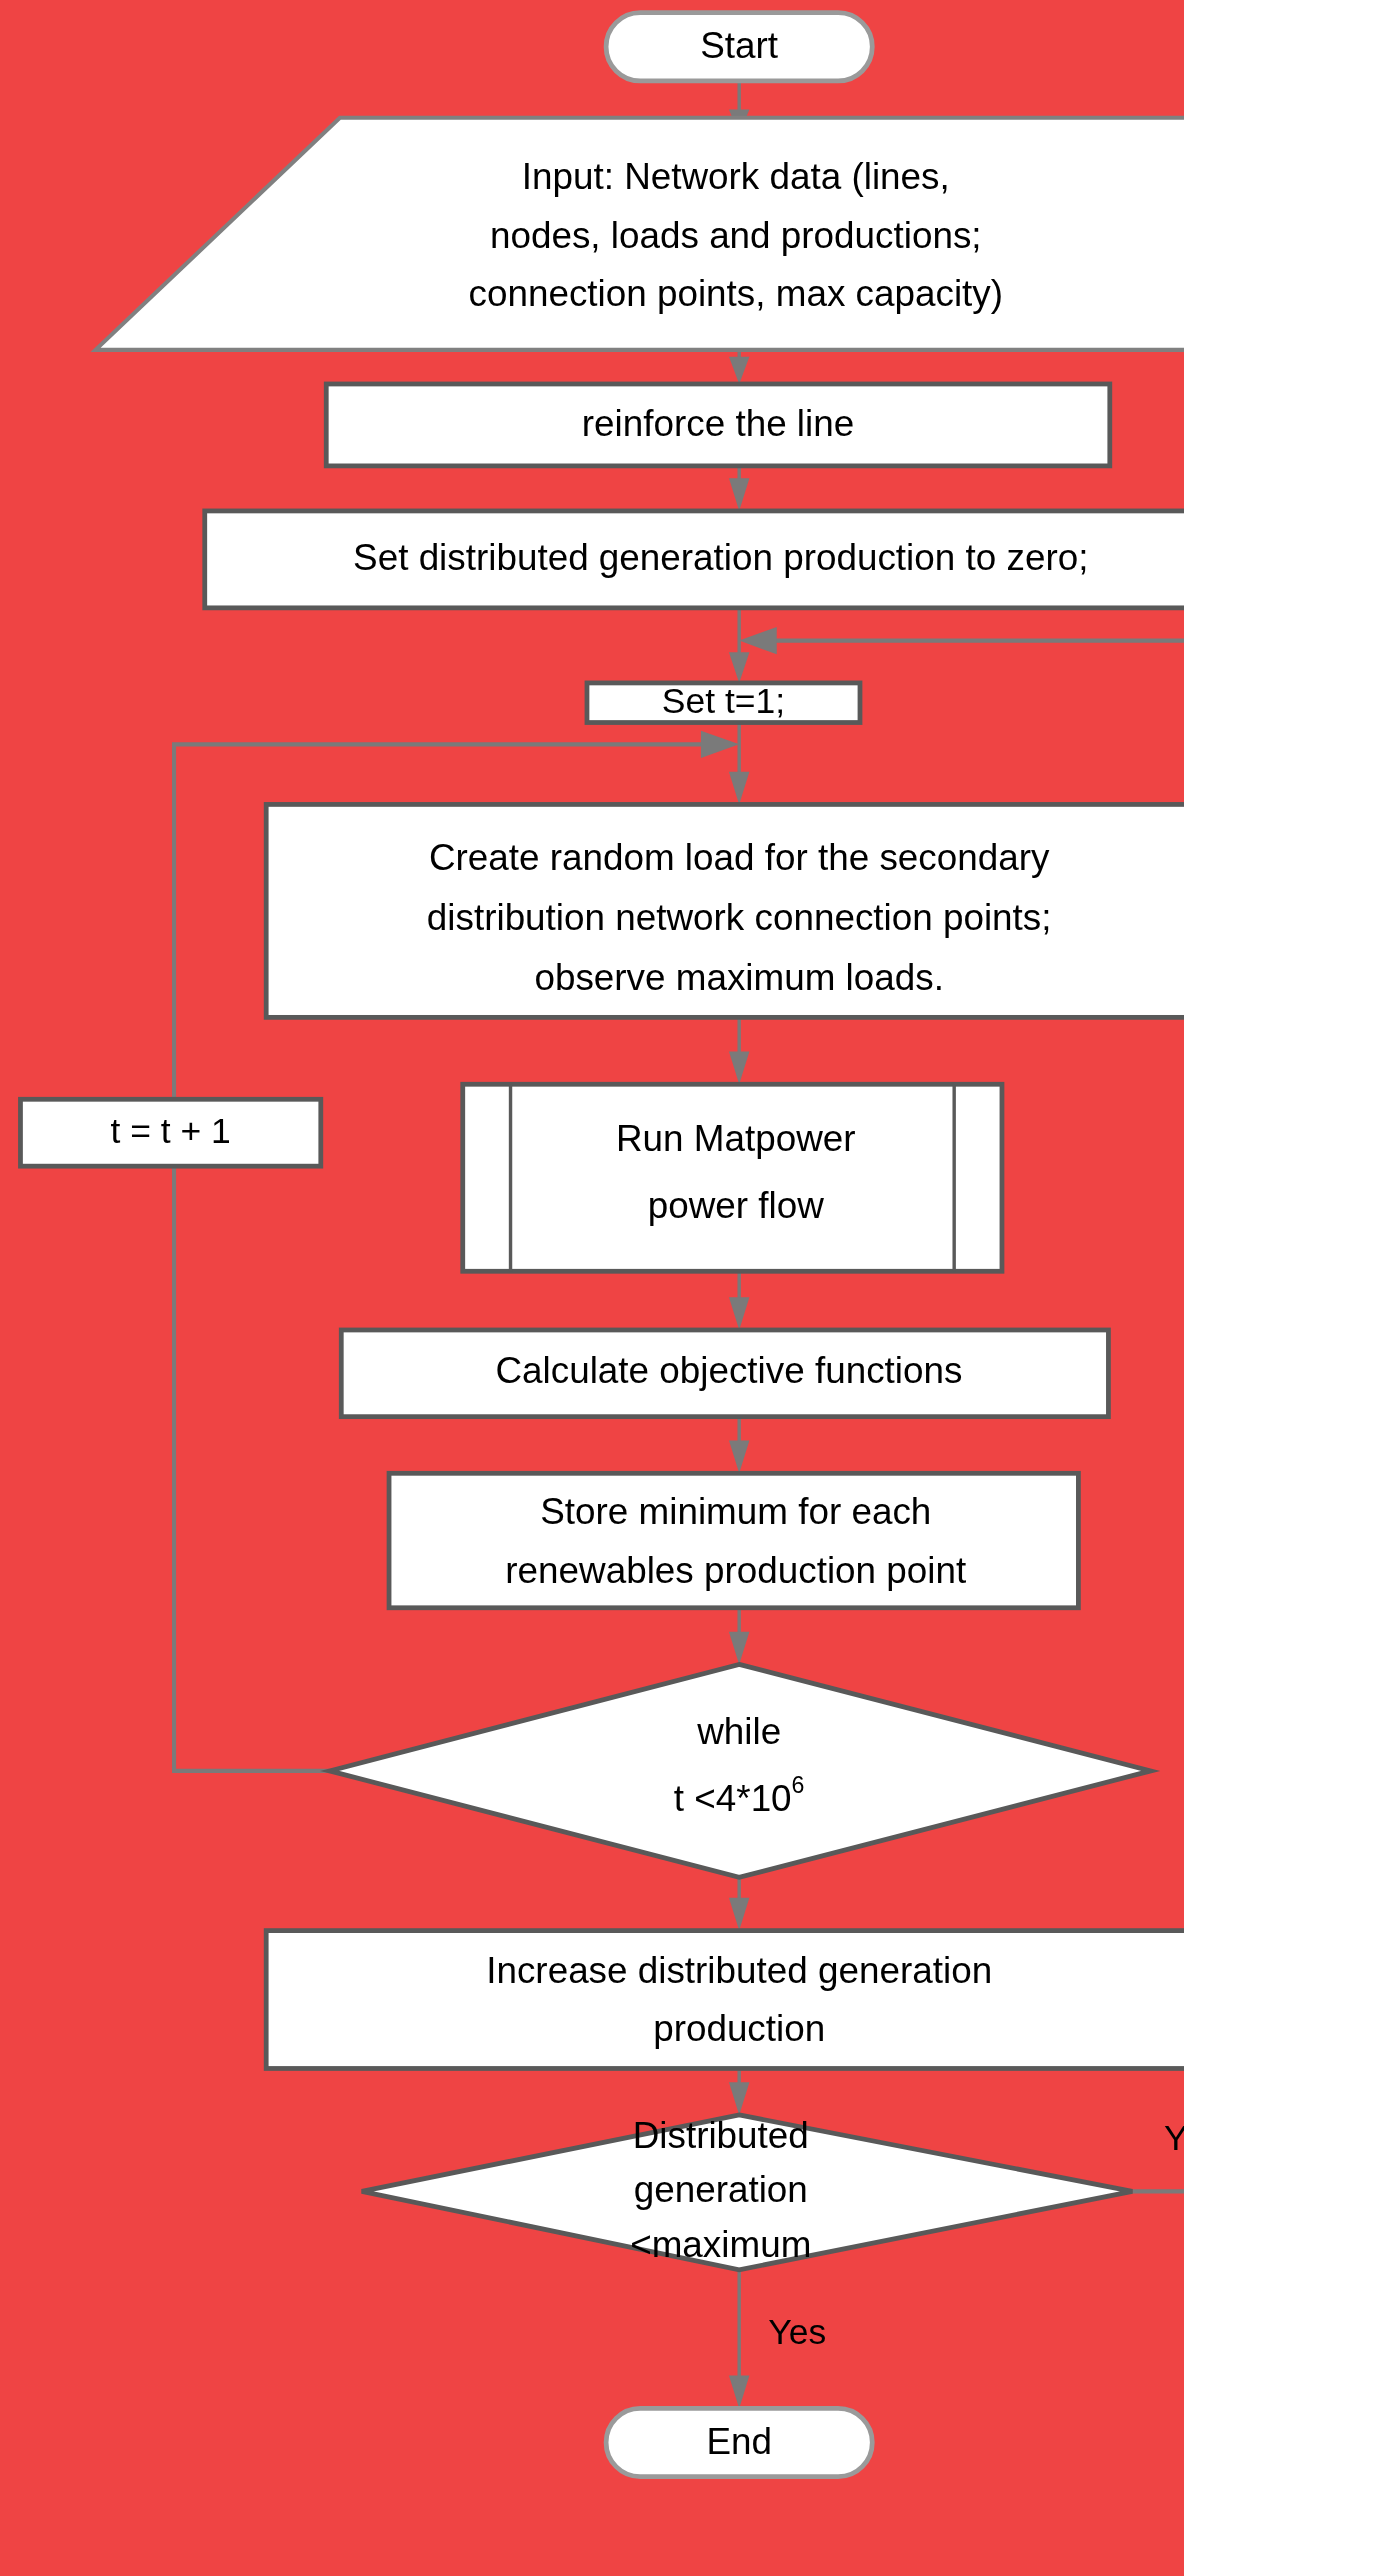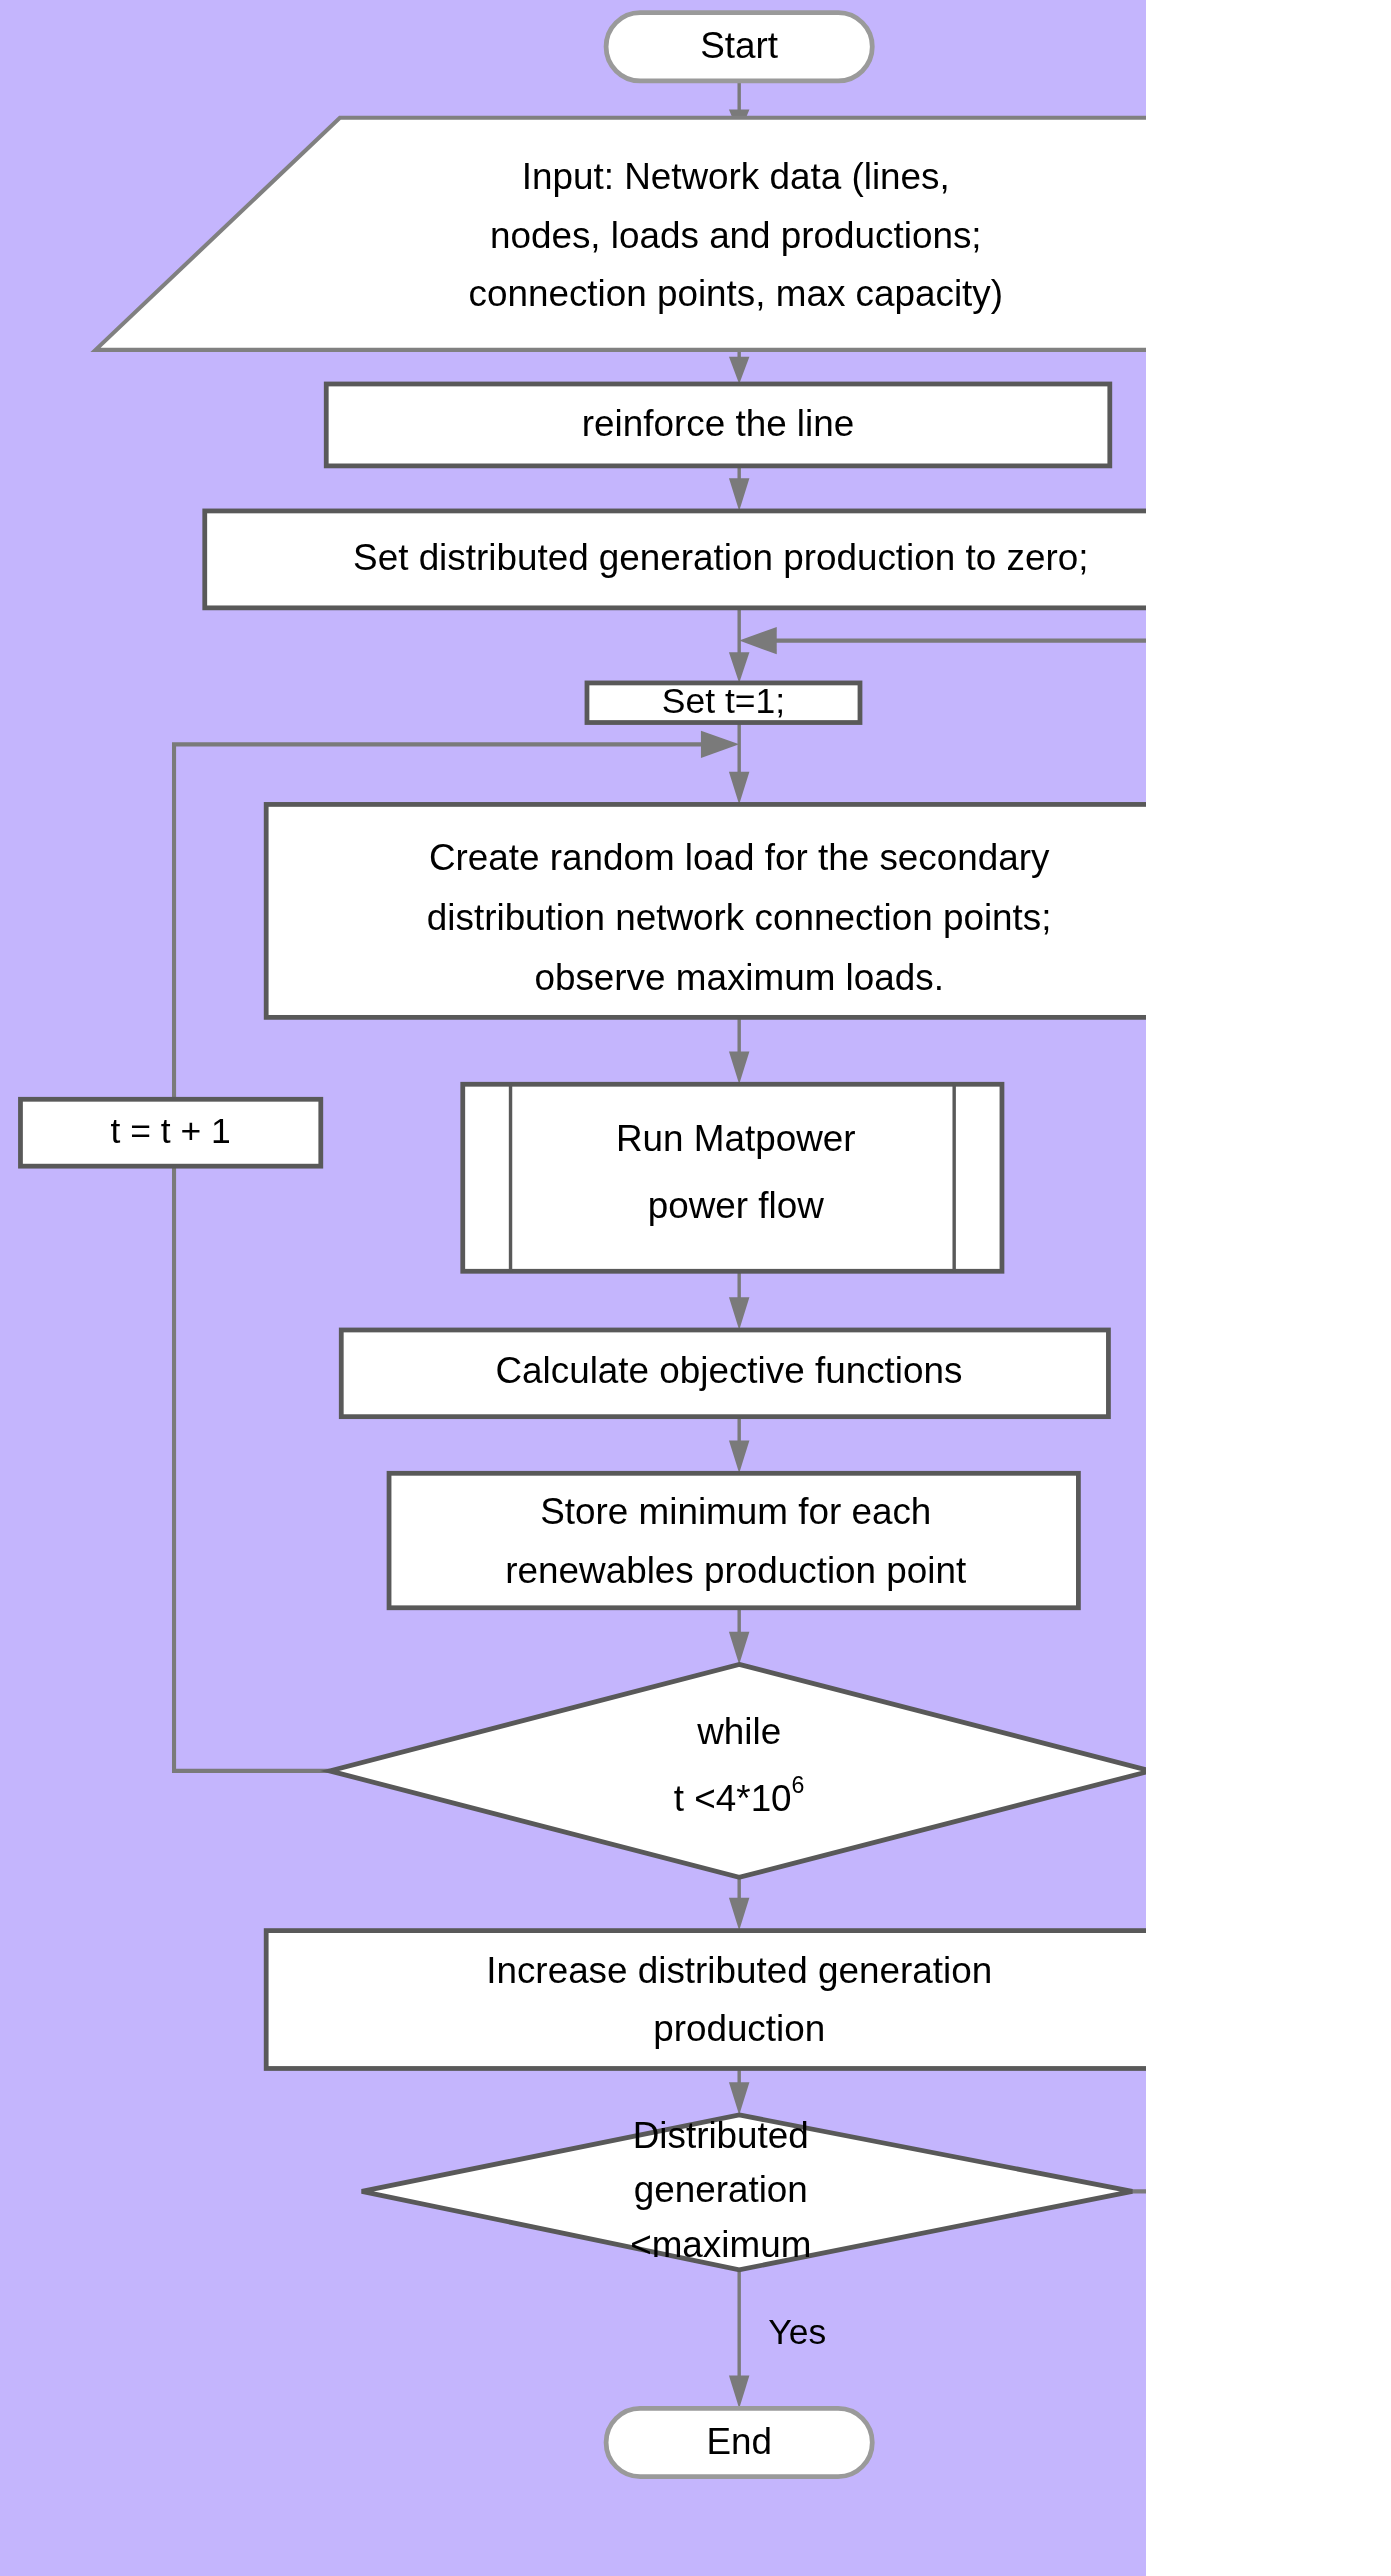--- a/index.html
+++ b/index.html
@@ -7,22 +7,23 @@
     padding: 0;
     background: #ffffff;
   }
   body {
     font-family: "Liberation Sans", "DejaVu Sans", sans-serif;
   }
   #flowchart-root {
     position: relative;
     width: 1146px;
     height: 2576px;
-    background: #c4b5fd;
+    background: #ef4444;
     overflow: hidden;
+    padding-left: 38px;
   }
   svg.chart-svg {
     position: absolute;
     top: 0;
     left: 0;
     width: 1391px;
     height: 2576px;
     display: block;
   }
   .node-shape {

